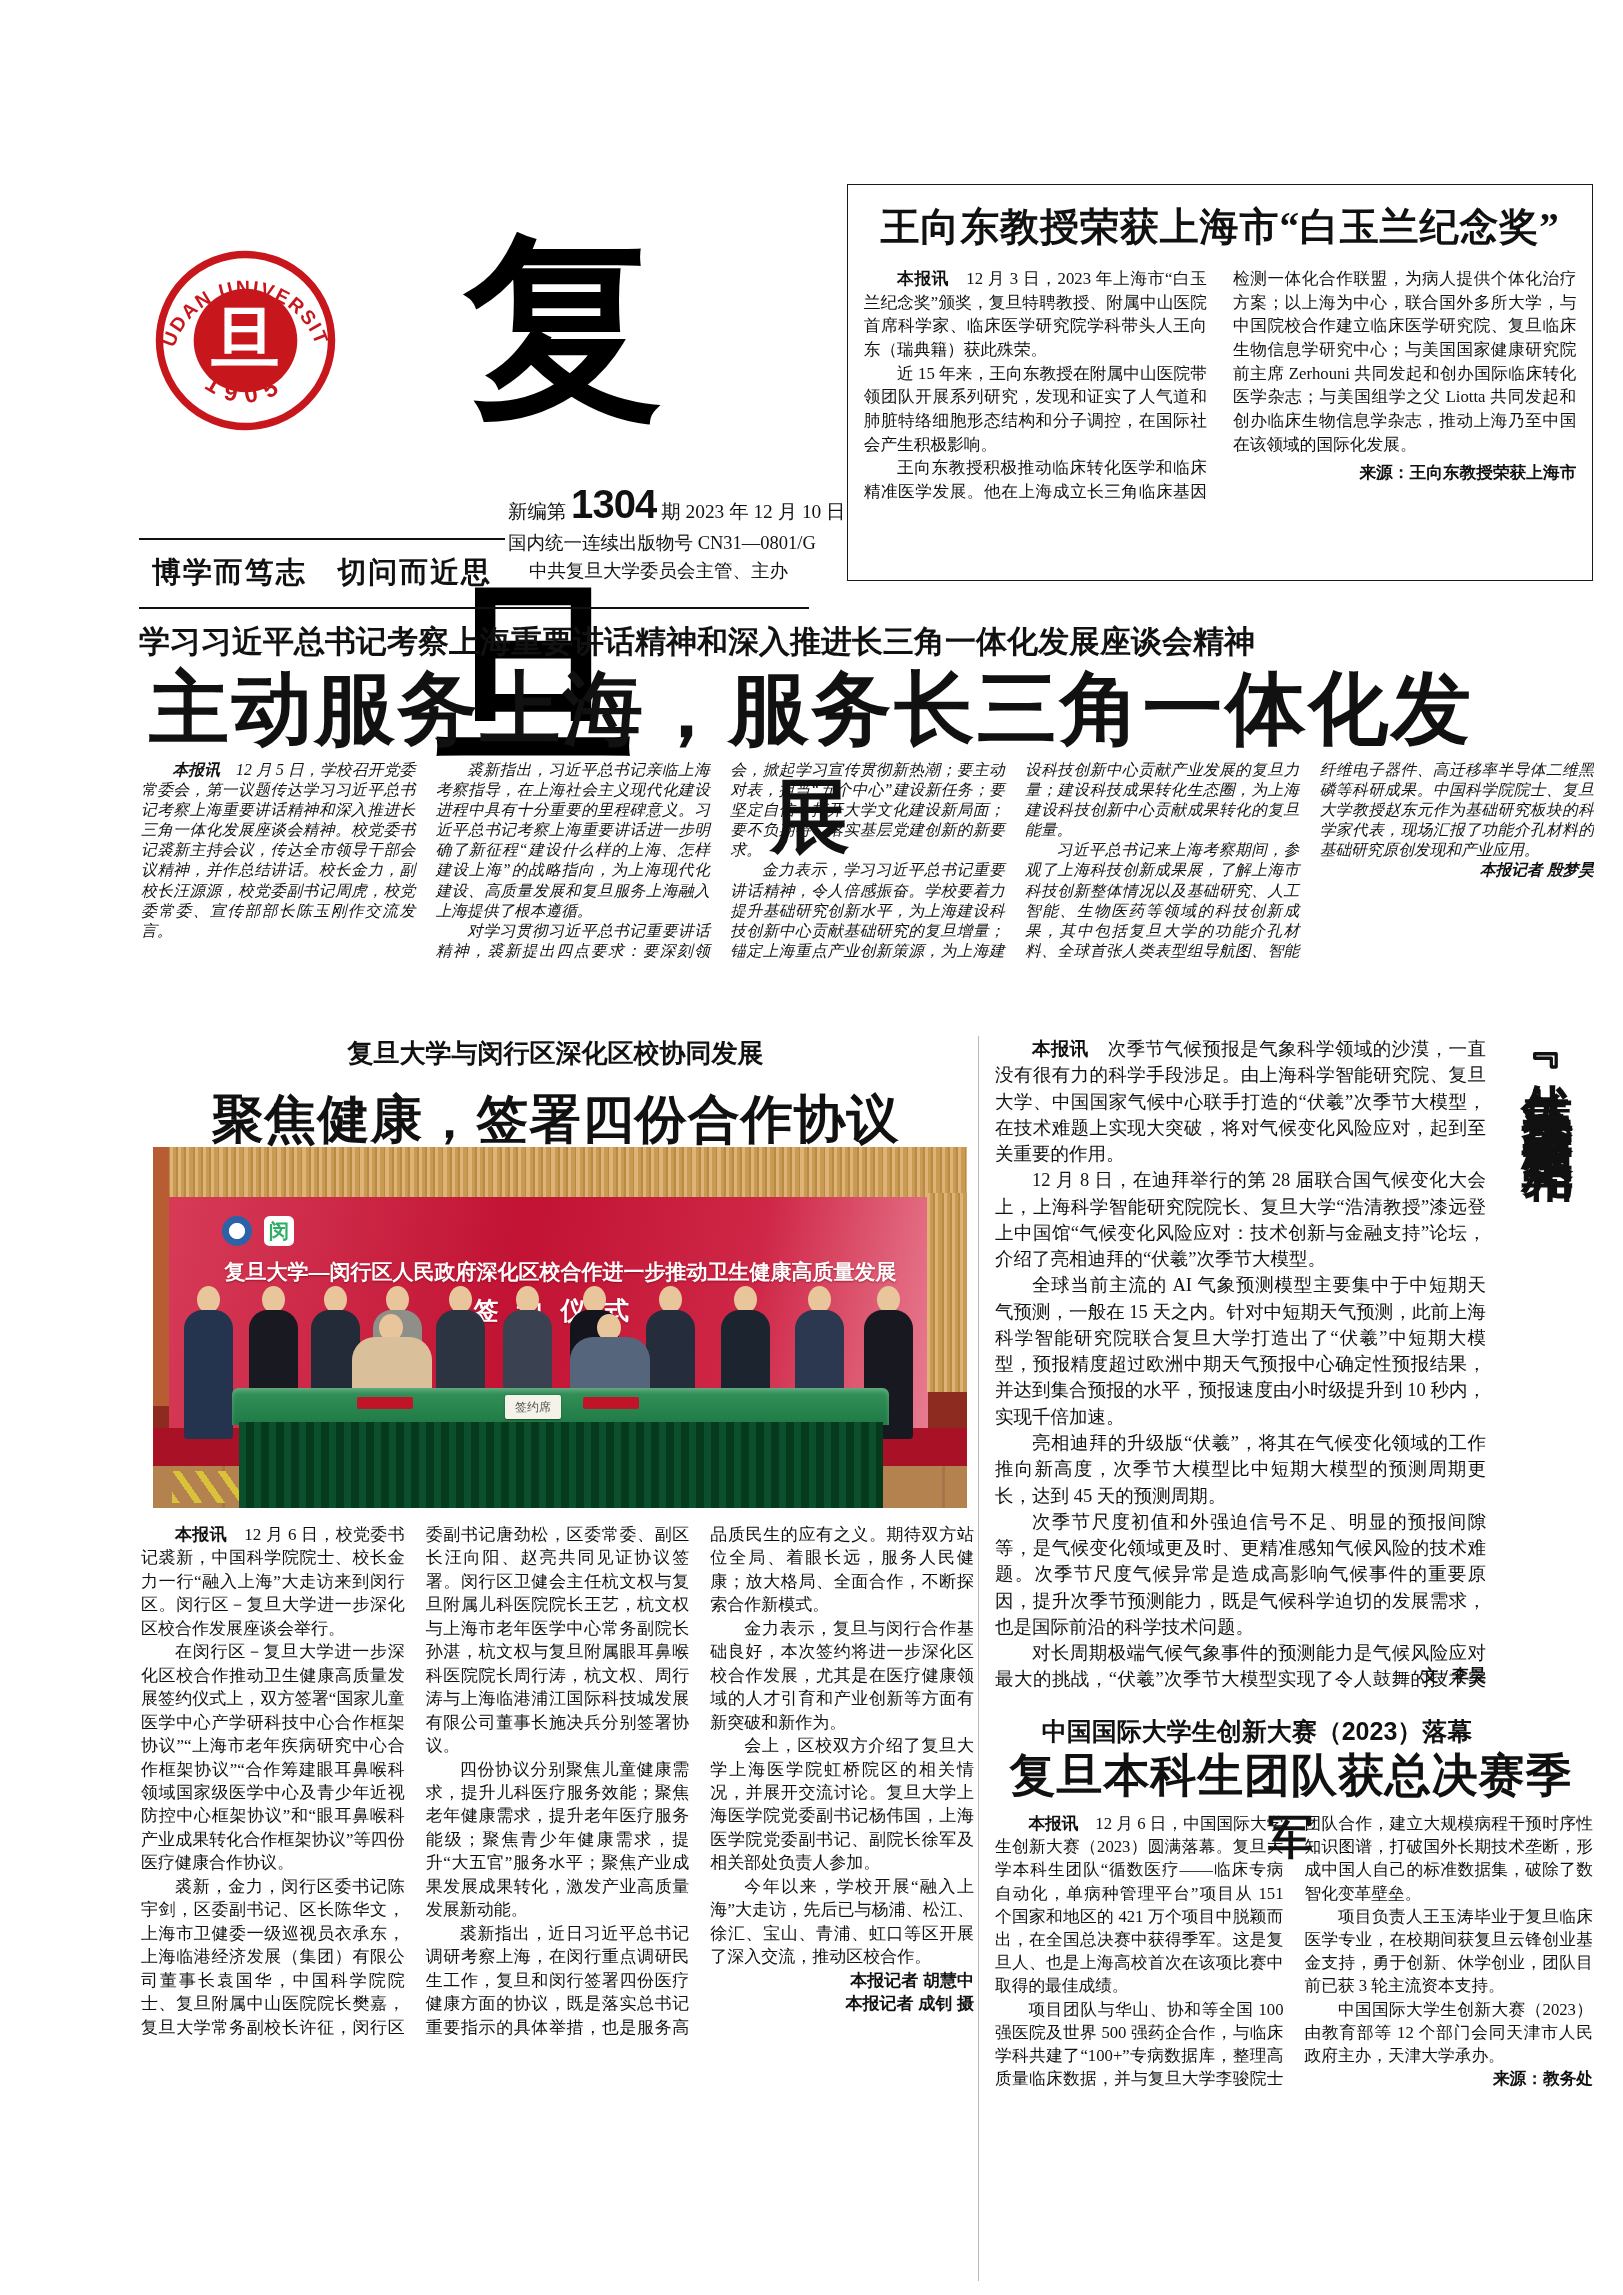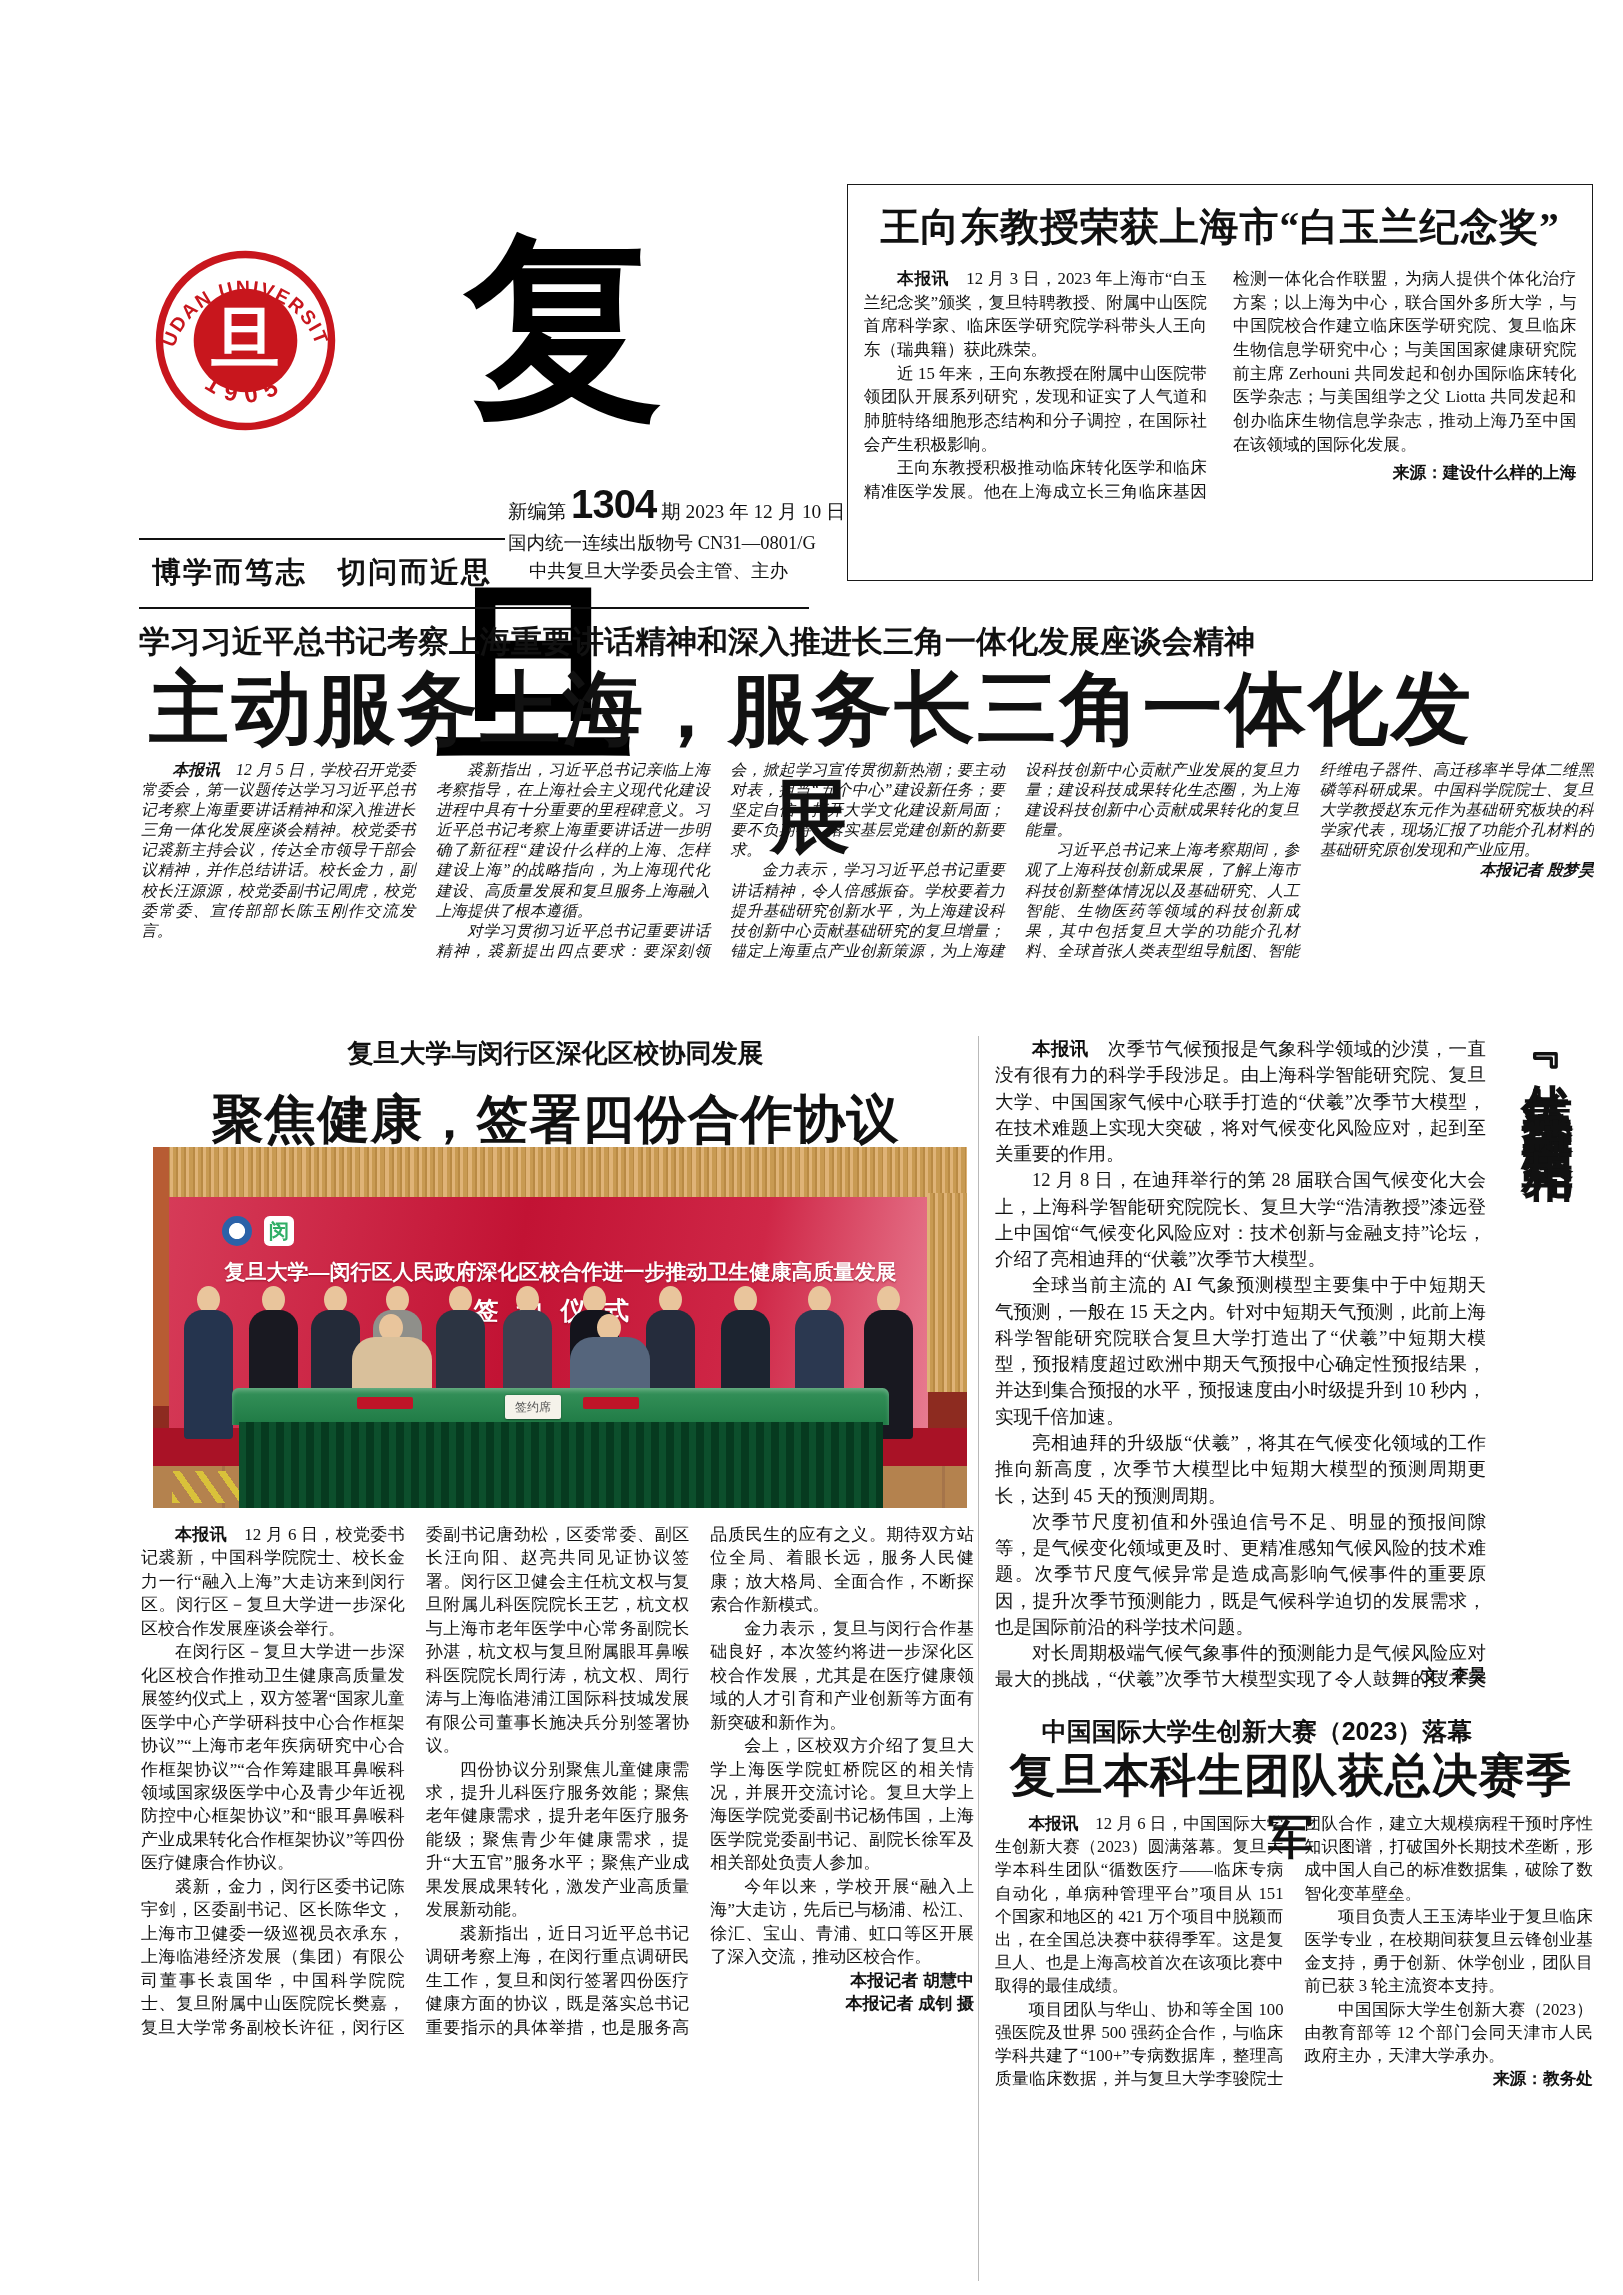--- a/index.html
+++ b/index.html
@@ -142,21 +142,21 @@
     <div class="l2">国内统一连续出版物号  CN31—0801/G</div>
     <div class="l3">中共复旦大学委员会主管、主办</div>
   </div>
 
   <div class="abs" id="award">
     <h2>王向东教授荣获上海市“白玉兰纪念奖”</h2>
     <div class="cols">
       <p><span class="lead-label">本报讯</span><span>　12 月 3 日，2023 年上海市“白玉兰纪念奖”颁奖，复旦特聘教授、附属中山医院首席科学家、临床医学研究院学科带头人王向东（瑞典籍）获此殊荣。</span></p>
       <p>近 15 年来，王向东教授在附属中山医院带领团队开展系列研究，发现和证实了人气道和肺脏特络细胞形态结构和分子调控，在国际社会产生积极影响。</p>
       <p>王向东教授积极推动临床转化医学和临床精准医学发展。他在上海成立长三角临床基因检测一体化合作联盟，为病人提供个体化治疗方案；以上海为中心，联合国外多所大学，与中国院校合作建立临床医学研究院、复旦临床生物信息学研究中心；与美国国家健康研究院前主席 Zerhouni 共同发起和创办国际临床转化医学杂志；与美国组学之父 Liotta 共同发起和创办临床生物信息学杂志，推动上海乃至中国在该领域的国际化发展。</p>
-      <p class="src">来源：建设什么样的上海</p>
+      <p class="src">来源：王向东教授荣获上海市</p>
     </div>
   </div>
 
   <div class="abs" id="lead-kicker">学习习近平总书记考察上海重要讲话精神和深入推进长三角一体化发展座谈会精神</div>
   <div class="abs" id="lead-headline">主动服务上海，服务长三角一体化发展</div>
   <div class="abs" id="lead-body">
     <p><span class="lead-label">本报讯</span><span>　12 月 5 日，学校召开党委常委会，第一议题传达学习习近平总书记考察上海重要讲话精神和深入推进长三角一体化发展座谈会精神。校党委书记裘新主持会议，传达全市领导干部会议精神，并作总结讲话。校长金力，副校长汪源源，校党委副书记周虎，校党委常委、宣传部部长陈玉刚作交流发言。</span></p>
     <p>裘新指出，习近平总书记亲临上海考察指导，在上海社会主义现代化建设进程中具有十分重要的里程碑意义。习近平总书记考察上海重要讲话进一步明确了新征程“建设什么样的上海、怎样建设上海”的战略指向，为上海现代化建设、高质量发展和复旦服务上海融入上海提供了根本遵循。</p>
     <p>对学习贯彻习近平总书记重要讲话精神，裘新提出四点要求：要深刻领会，掀起学习宣传贯彻新热潮；要主动对表，担当“五个中心”建设新任务；要坚定自信，打开大学文化建设新局面；要不负期待，落实基层党建创新的新要求。</p>
     <p>金力表示，学习习近平总书记重要讲话精神，令人倍感振奋。学校要着力提升基础研究创新水平，为上海建设科技创新中心贡献基础研究的复旦增量；锚定上海重点产业创新策源，为上海建设科技创新中心贡献产业发展的复旦力量；建设科技成果转化生态圈，为上海建设科技创新中心贡献成果转化的复旦能量。</p>

